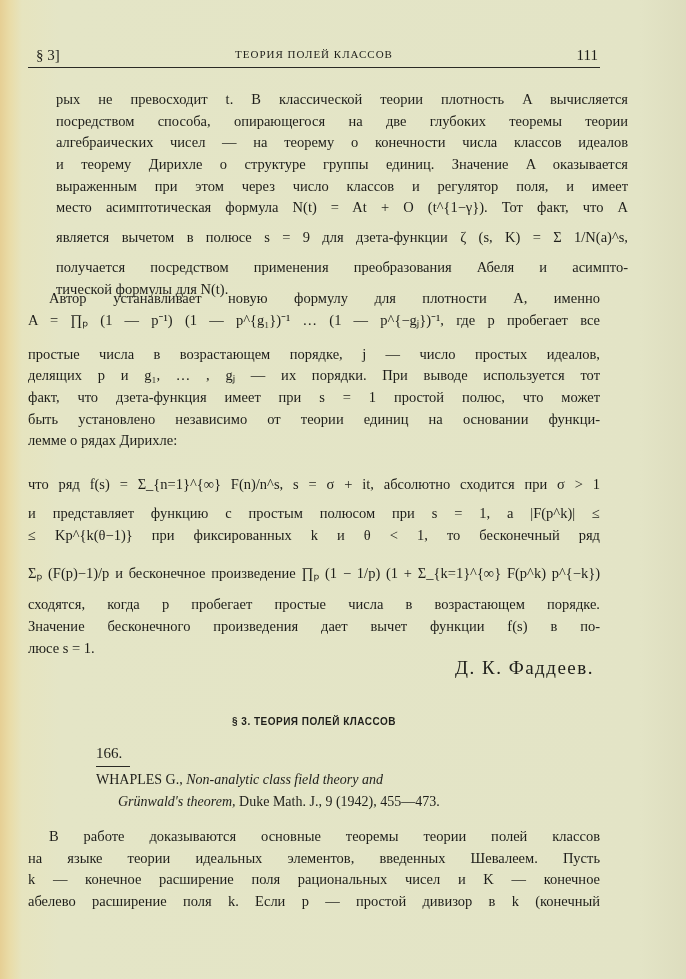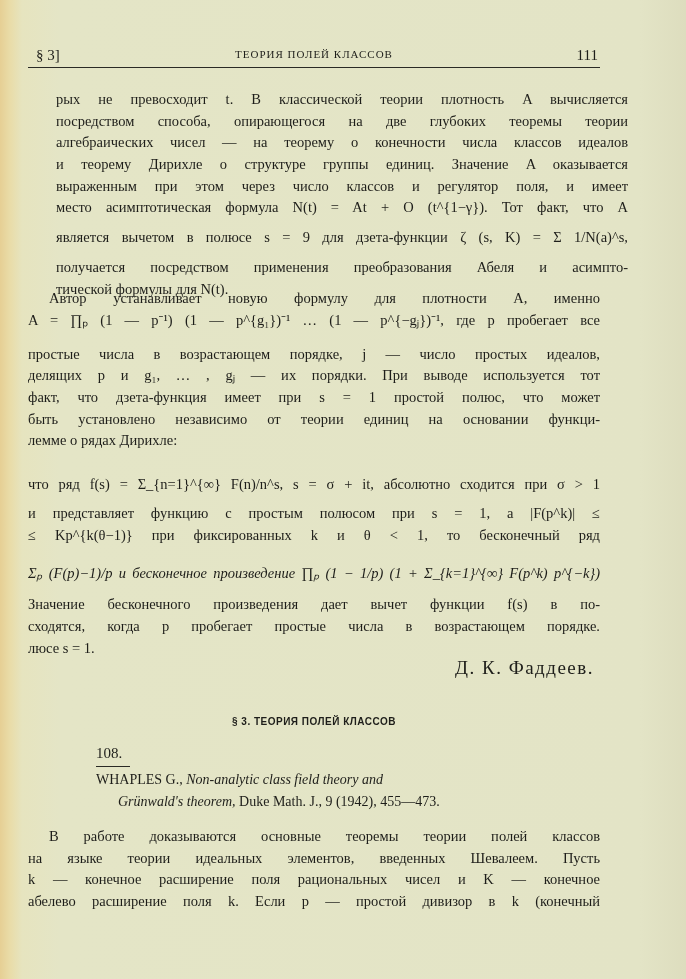--- a/index.html
+++ b/index.html
@@ -60,31 +60,31 @@
     <div class="line">делящих p и g₁, … , gⱼ — их порядки. При выводе используется тот</div>
     <div class="line">факт, что дзета-функция имеет при s = 1 простой полюс, что может</div>
     <div class="line">быть установлено независимо от теории единиц на основании функци-</div>
     <div class="line last">лемме о рядах Дирихле:</div>
   </div>
 
   <div class="block" style="top:455px;">
     <div class="line" style="margin-top:10px;height:38px;line-height:38px;">что ряд f(s) = Σ_{n=1}^{∞} F(n)/n^s, s = σ + it, абсолютно сходится при σ &gt; 1</div>
     <div class="line">и представляет функцию с простым полюсом при s = 1, а |F(p^k)| ≤</div>
     <div class="line">≤ Kp^{k(θ−1)} при фиксированных k и θ &lt; 1, то бесконечный ряд</div>
-    <div class="line" style="margin-top:6px;height:42px;line-height:42px;font-style:italic;">Σₚ (F(p)−1)/p и бесконечное произведение ∏ₚ (1 − 1/p) (1 + Σ_{k=1}^{∞} F(p^k) p^{−k})</div>
+    <div class="line" style="margin-top:6px;height:42px;line-height:42px;">Σₚ (F(p)−1)/p и бесконечное произведение ∏ₚ (1 − 1/p) (1 + Σ_{k=1}^{∞} F(p^k) p^{−k})</div>
+    <div class="line">сходятся, когда p пробегает простые числа в возрастающем порядке.</div>
     <div class="line">Значение бесконечного произведения дает вычет функции f(s) в по-</div>
-    <div class="line">сходятся, когда p пробегает простые числа в возрастающем порядке.</div>
     <div class="line last">люсе s = 1.</div>
   </div>
 
   <div class="signature" style="top:657px;">Д. К. Фаддеев.</div>
 
   <div class="section-title" style="top:716px;">§ 3. ТЕОРИЯ ПОЛЕЙ КЛАССОВ</div>
 
-  <div class="entry-num" style="top:745px;">108.</div>
+  <div class="entry-num" style="top:745px;">166.</div>
   <div class="entry-num-rule" style="top:766px;"></div>
 
   <div class="ref" style="top:769px;">
     <div>
       <span>WHAPLES G.,</span>
       <span class="it">Non-analytic class field theory and</span>
     </div>
     <div style="padding-left:22px;">
       <span class="it">Grünwald's theorem,</span>
       <span>Duke Math. J., 9 (1942), 455—473.</span>

